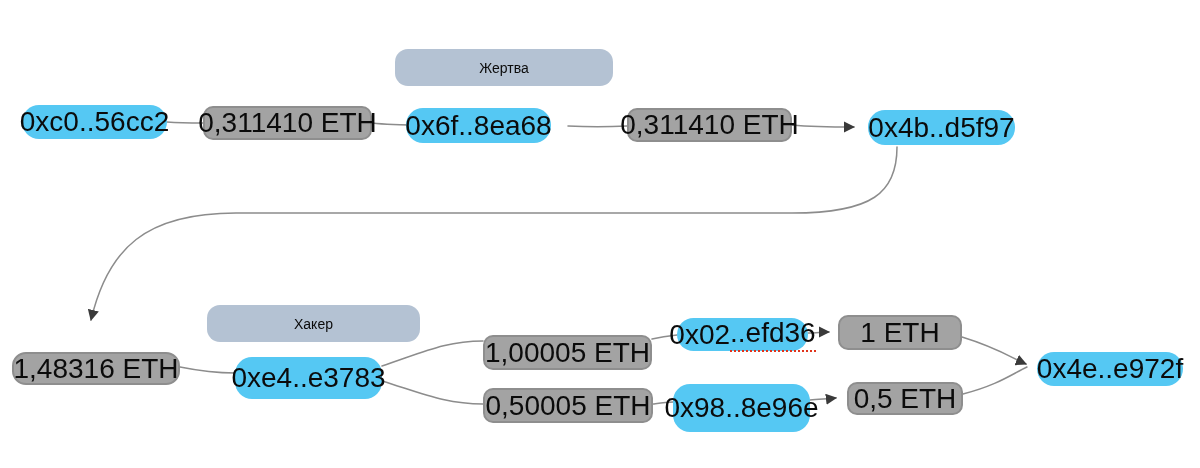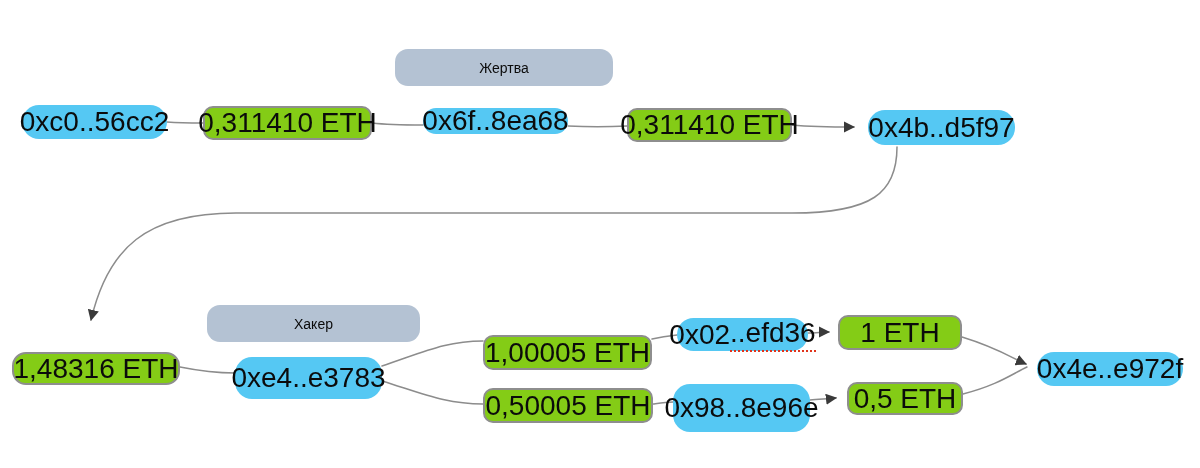--- a/index.html
+++ b/index.html
@@ -6,29 +6,29 @@
   .canvas {
     position:relative; width:1200px; height:468px; background:#ffffff;
     font-family:"Liberation Sans", sans-serif; overflow:hidden;
   }
   .connector-layer { position:absolute; left:0; top:0; width:1200px; height:468px; }
   .node {
     position:absolute; display:flex; align-items:center; justify-content:center;
     font-size:28px; color:#0b0b0b; white-space:nowrap; box-sizing:border-box;
   }
   .addr  { background:#55c8f3; border-radius:17px; }
-  .amount{ background:#84cc16; border:2px solid #8e8e8e; border-radius:10px; }
+  .amount{ background:#a3a3a3; border:2px solid #8e8e8e; border-radius:10px; }
   .group { background:#b4c2d3; border-radius:13px; font-size:14px; }
   .spell { border-bottom:2px dotted #e0331b; padding-bottom:1px; }
 
   
   .p-victim-label  { left:395px; top:49px;  width:218px; height:37px; }
   .p-victim-a1     { left:22px;  top:105px; width:145px; height:34px; }
   .p-victim-amt1   { left:203px; top:106px; width:169px; height:34px; }
-  .p-victim-a2     { left:423px; top:108px; width:145px; height:26px; }
+  .p-victim-a2     { left:406px; top:108px; width:145px; height:35px; }
   .p-victim-amt2   { left:627px; top:108px; width:165px; height:34px; }
   .p-victim-a3     { left:868px; top:110px; width:147px; height:35px; }
   .p-hacker-label  { left:207px; top:305px; width:213px; height:37px; }
   .p-hacker-in     { left:12px;  top:352px; width:168px; height:33px;border-radius:14px; }
   .p-hacker-main   { left:235px; top:357px; width:147px; height:42px; }
   .p-br1-amt       { left:483px; top:324px; width:169px; height:35px;margin-top:11px; }
   .p-br1-addr      { left:677px; top:318px; width:131px; height:33px; }
   .p-br1-out       { left:838px; top:315px; width:124px; height:35px; }
   .p-br2-amt       { left:483px; top:388px; width:170px; height:35px; }
   .p-br2-addr      { left:673px; top:384px; width:137px; height:48px; }

